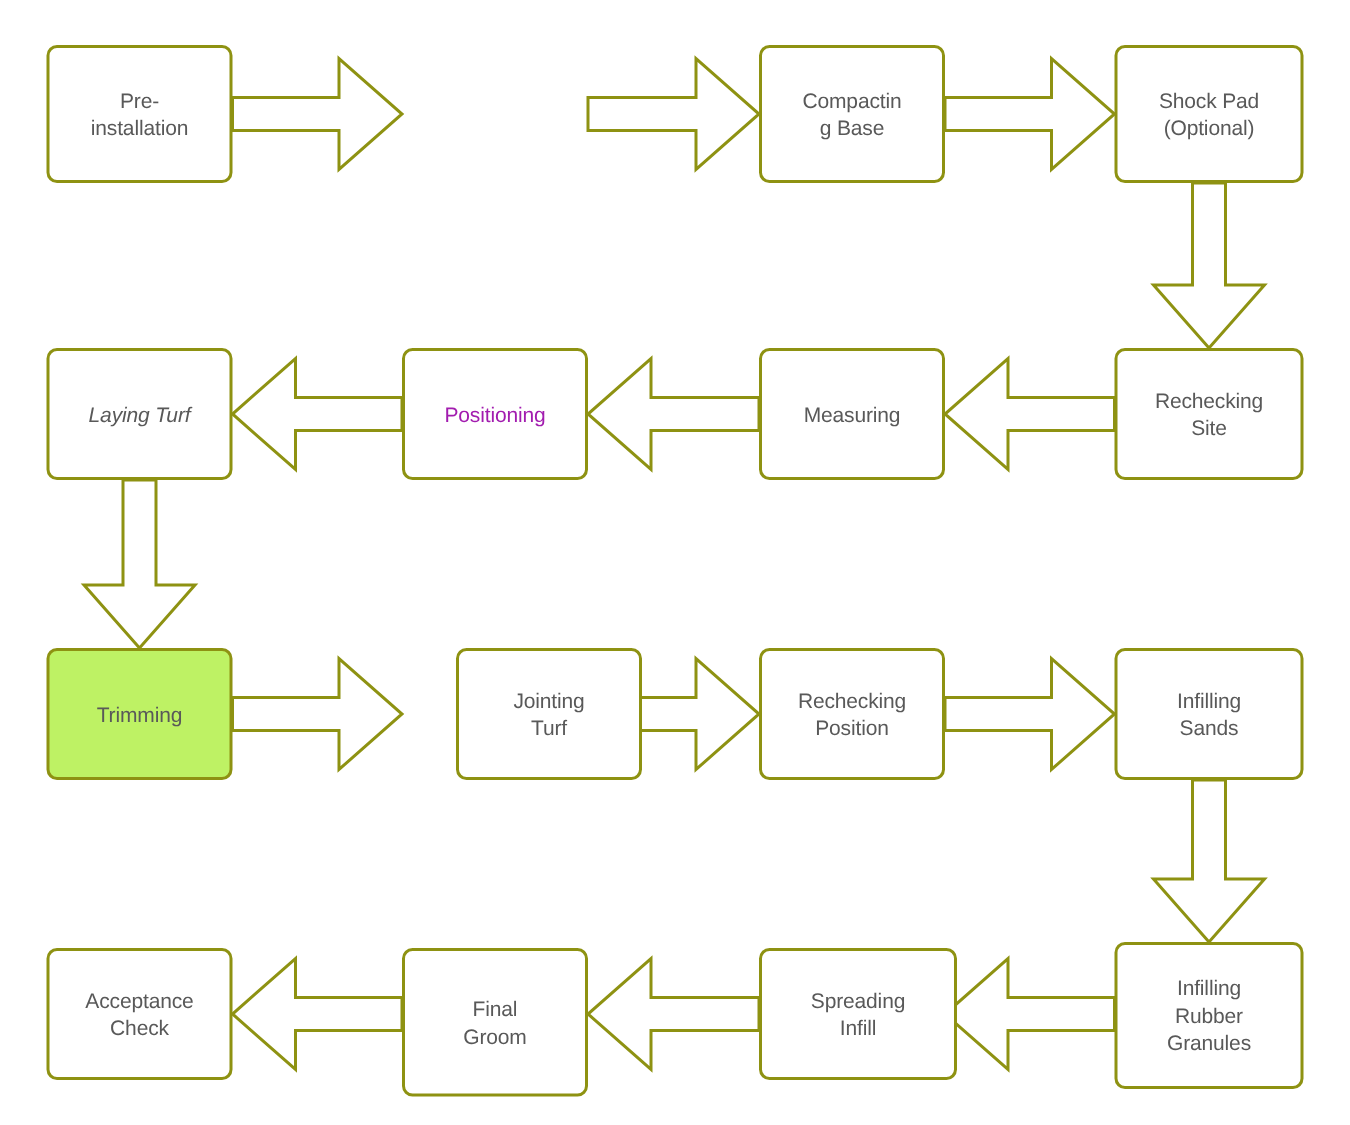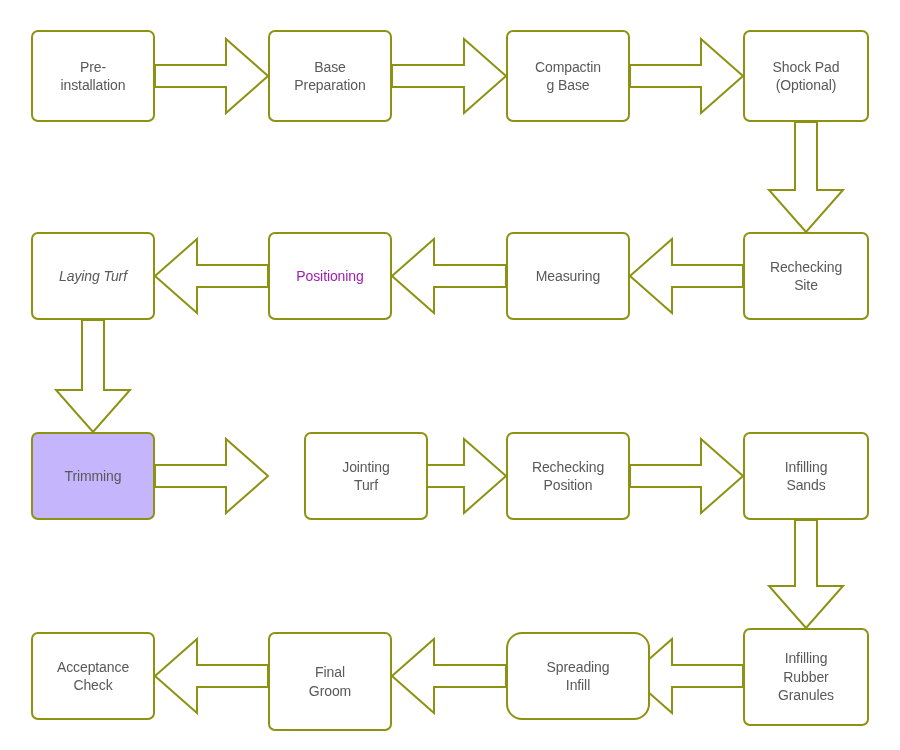--- a/index.html
+++ b/index.html
@@ -77,24 +77,20 @@
       <polygon points="743,665 672,665 672,639 630,676 672,713 672,687 743,687" fill="none" stroke="#8e9212" stroke-width="2" stroke-linejoin="miter"></polygon>
       <polygon points="506,665 434,665 434,639 392,676 434,713 434,687 506,687" fill="none" stroke="#8e9212" stroke-width="2" stroke-linejoin="miter"></polygon>
       <polygon points="268,665 197,665 197,639 155,676 197,713 197,687 268,687" fill="none" stroke="#8e9212" stroke-width="2" stroke-linejoin="miter"></polygon>
     </svg>
 
   <div class="node-layer">
       <div class="flow-node" style="left: 31px; top: 30px; width: 124px; height: 92px; border-color: rgb(142, 146, 18); background: rgb(255, 255, 255);">
         <span class="flow-node-label" style="color: rgb(89, 89, 89);">Pre-
 installation</span>
       </div>
-      <div class="flow-node" style="left: 268px; top: 30px; width: 124px; height: 92px; border-color: rgb(142, 146, 18); background: rgb(255, 255, 255);">
-        <span class="flow-node-label" style="color: rgb(89, 89, 89);">Base
-Preparation</span>
-      </div>
       <div class="flow-node" style="left: 506px; top: 30px; width: 124px; height: 92px; border-color: rgb(142, 146, 18); background: rgb(255, 255, 255);">
         <span class="flow-node-label" style="color: rgb(89, 89, 89);">Compactin
 g Base</span>
       </div>
       <div class="flow-node" style="left: 743px; top: 30px; width: 126px; height: 92px; border-color: rgb(142, 146, 18); background: rgb(255, 255, 255);">
         <span class="flow-node-label" style="color: rgb(89, 89, 89);">Shock Pad
 (Optional)</span>
       </div>
       <div class="flow-node" style="left: 743px; top: 232px; width: 126px; height: 88px; border-color: rgb(142, 146, 18); background: rgb(255, 255, 255);">
         <span class="flow-node-label" style="color: rgb(89, 89, 89);">Rechecking
@@ -102,41 +98,41 @@
       </div>
       <div class="flow-node" style="left: 506px; top: 232px; width: 124px; height: 88px; border-color: rgb(142, 146, 18); background: rgb(255, 255, 255);">
         <span class="flow-node-label" style="color: rgb(89, 89, 89);">Measuring</span>
       </div>
       <div class="flow-node" style="left: 268px; top: 232px; width: 124px; height: 88px; border-color: rgb(142, 146, 18); background: rgb(255, 255, 255);">
         <span class="flow-node-label" style="color: #a21caf;">Positioning</span>
       </div>
       <div class="flow-node" style="left: 31px; top: 232px; width: 124px; height: 88px; border-color: rgb(142, 146, 18); background: rgb(255, 255, 255); font-style: italic;">
         <span class="flow-node-label" style="color: rgb(89, 89, 89);">Laying Turf</span>
       </div>
-      <div class="flow-node" style="left: 31px; top: 432px; width: 124px; height: 88px; border-color: rgb(142, 146, 18); background: #c4b5fd;">
+      <div class="flow-node" style="left: 31px; top: 432px; width: 124px; height: 88px; border-color: rgb(142, 146, 18); background: #bef264;">
         <span class="flow-node-label" style="color: rgb(89, 89, 89);">Trimming</span>
       </div>
       <div class="flow-node" style="left: 268px; top: 432px; width: 124px; height: 88px; border-color: rgb(142, 146, 18); background: rgb(255, 255, 255); margin-left: 36px;">
         <span class="flow-node-label" style="color: rgb(89, 89, 89);">Jointing
 Turf</span>
       </div>
       <div class="flow-node" style="left: 506px; top: 432px; width: 124px; height: 88px; border-color: rgb(142, 146, 18); background: rgb(255, 255, 255);">
         <span class="flow-node-label" style="color: rgb(89, 89, 89);">Rechecking
 Position</span>
       </div>
       <div class="flow-node" style="left: 743px; top: 432px; width: 126px; height: 88px; border-color: rgb(142, 146, 18); background: rgb(255, 255, 255);">
         <span class="flow-node-label" style="color: rgb(89, 89, 89);">Infilling
 Sands</span>
       </div>
       <div class="flow-node" style="left: 743px; top: 628px; width: 126px; height: 98px; border-color: rgb(142, 146, 18); background: rgb(255, 255, 255);">
         <span class="flow-node-label" style="color: rgb(89, 89, 89);">Infilling
 Rubber
 Granules</span>
       </div>
-      <div class="flow-node" style="left: 506px; top: 632px; width: 144px; height: 88px; border-color: rgb(142, 146, 18); background: rgb(255, 255, 255); border-radius: 16px;">
+      <div class="flow-node" style="left: 506px; top: 632px; width: 132px; height: 88px; border-color: rgb(142, 146, 18); background: rgb(255, 255, 255);">
         <span class="flow-node-label" style="color: rgb(89, 89, 89);">Spreading
 Infill</span>
       </div>
       <div class="flow-node" style="left: 268px; top: 632px; width: 124px; height: 99px; border-color: rgb(142, 146, 18); background: rgb(255, 255, 255);">
         <span class="flow-node-label" style="color: rgb(89, 89, 89);">Final
 Groom</span>
       </div>
       <div class="flow-node" style="left: 31px; top: 632px; width: 124px; height: 88px; border-color: rgb(142, 146, 18); background: rgb(255, 255, 255);">
         <span class="flow-node-label" style="color: rgb(89, 89, 89);">Acceptance
 Check</span>

